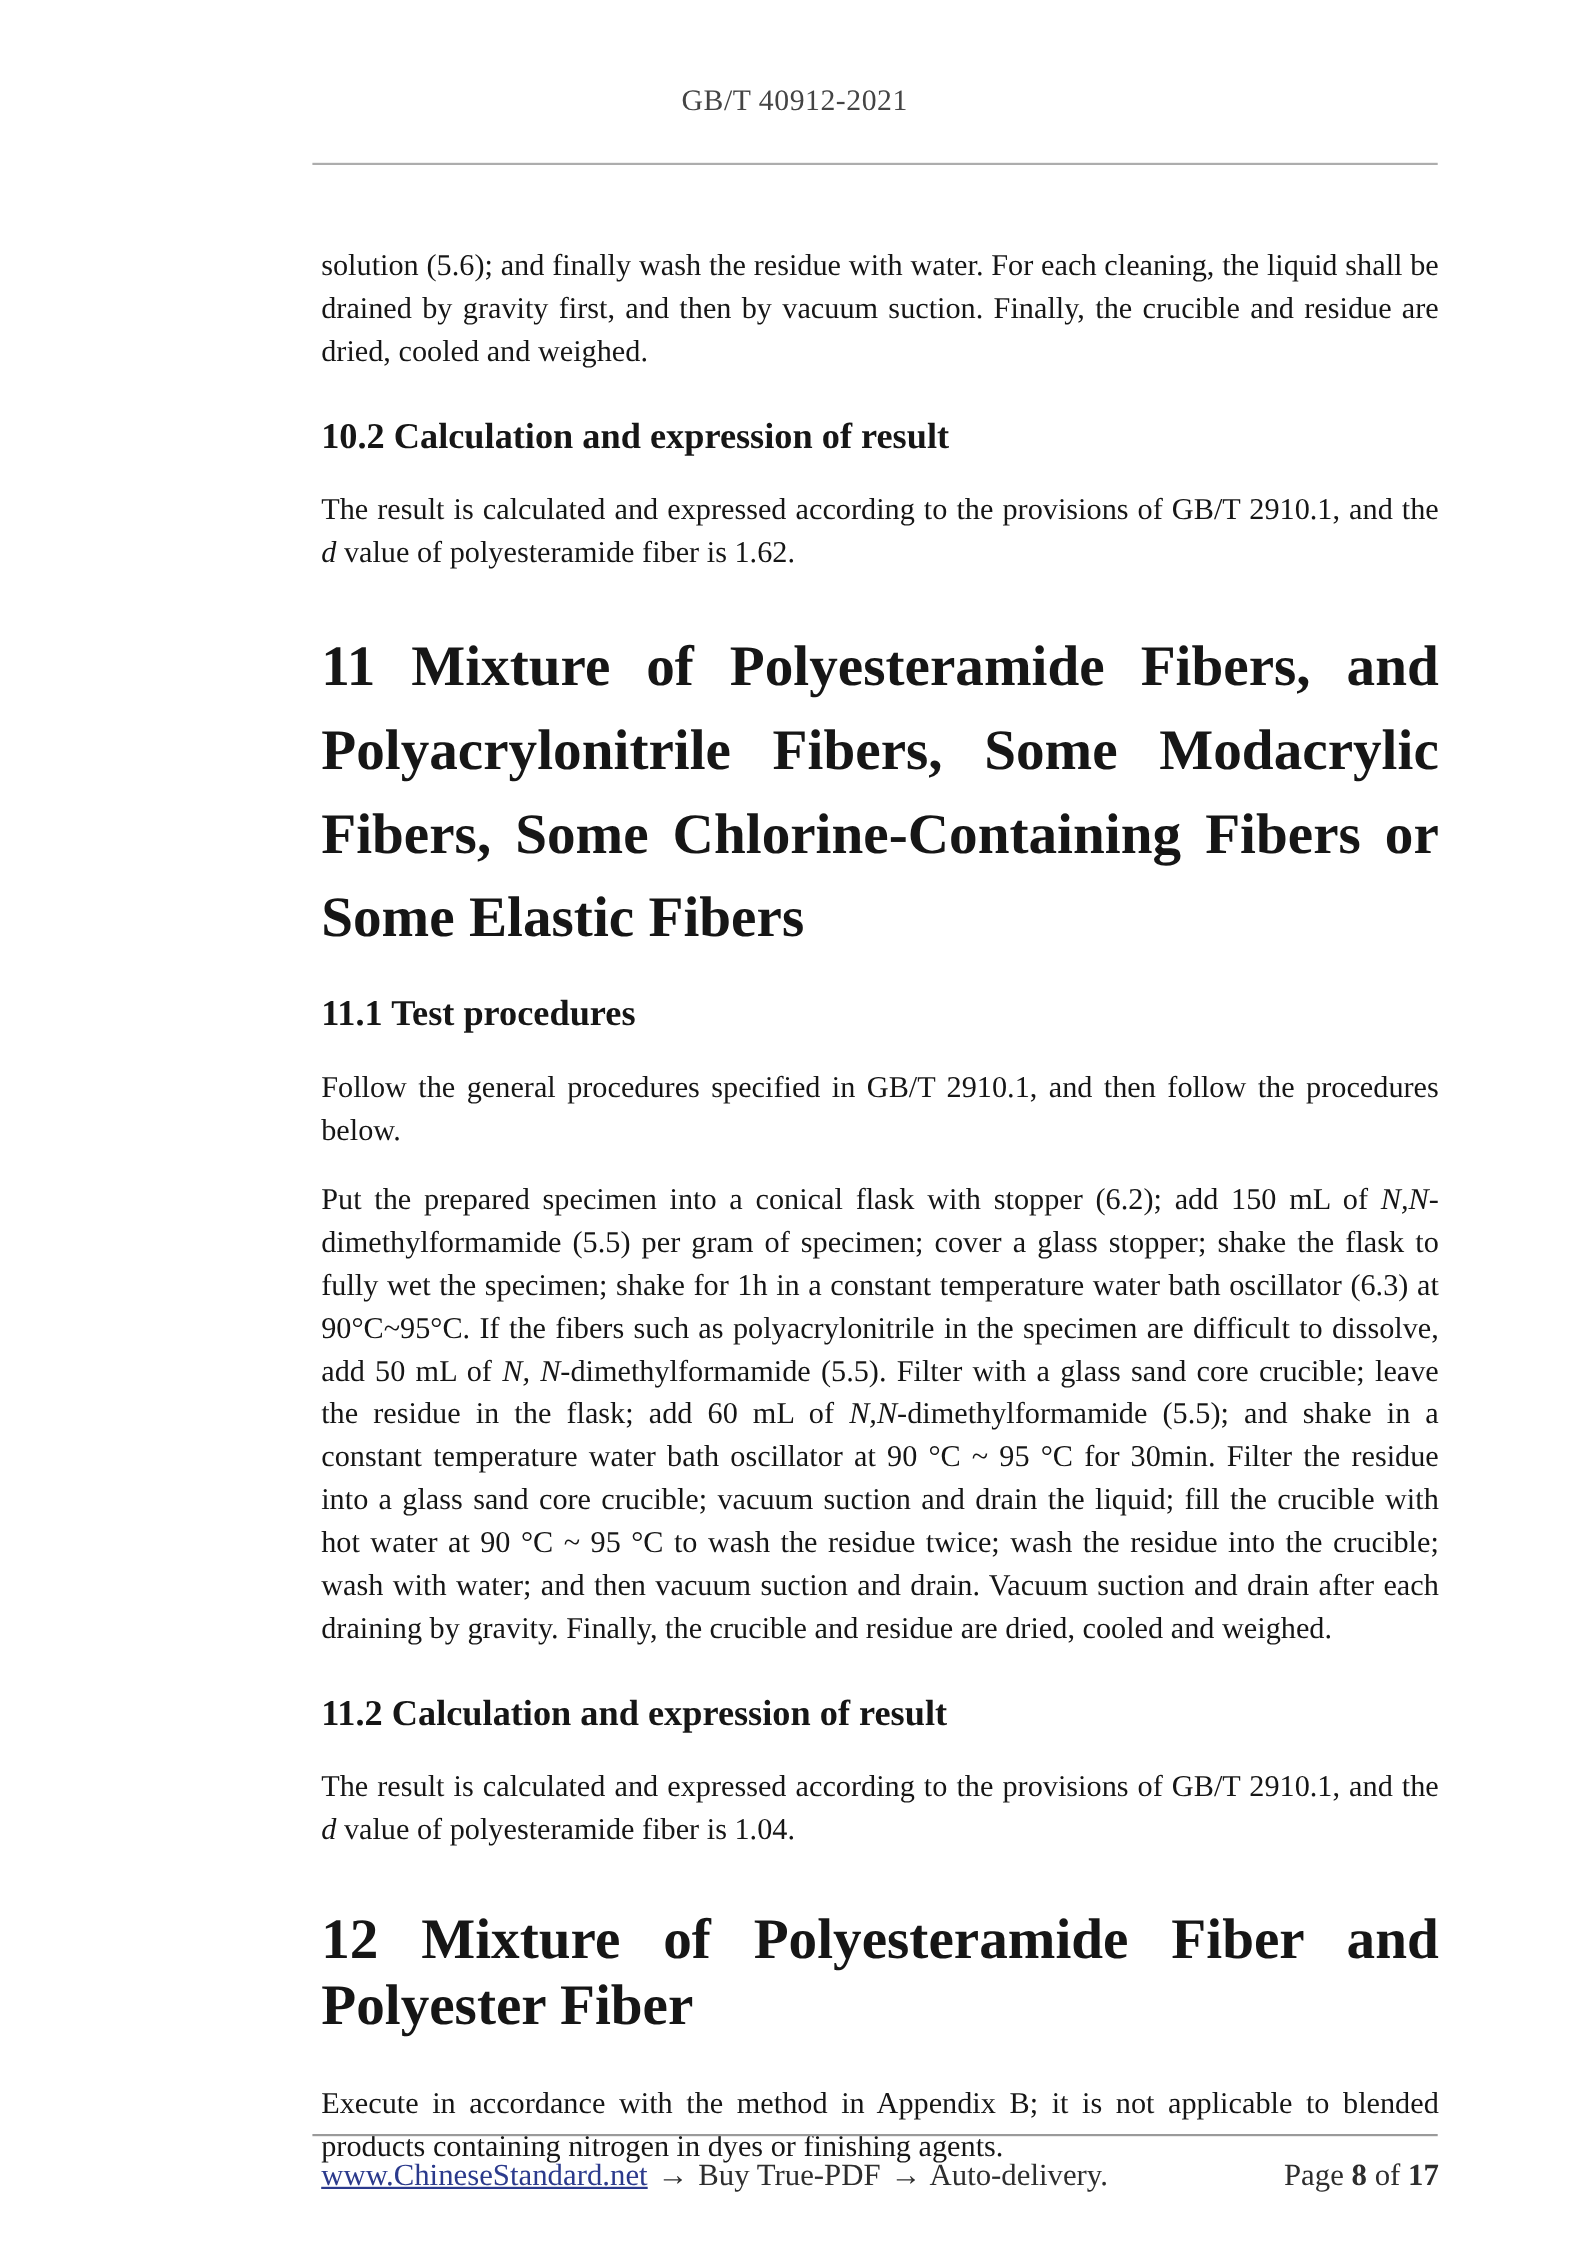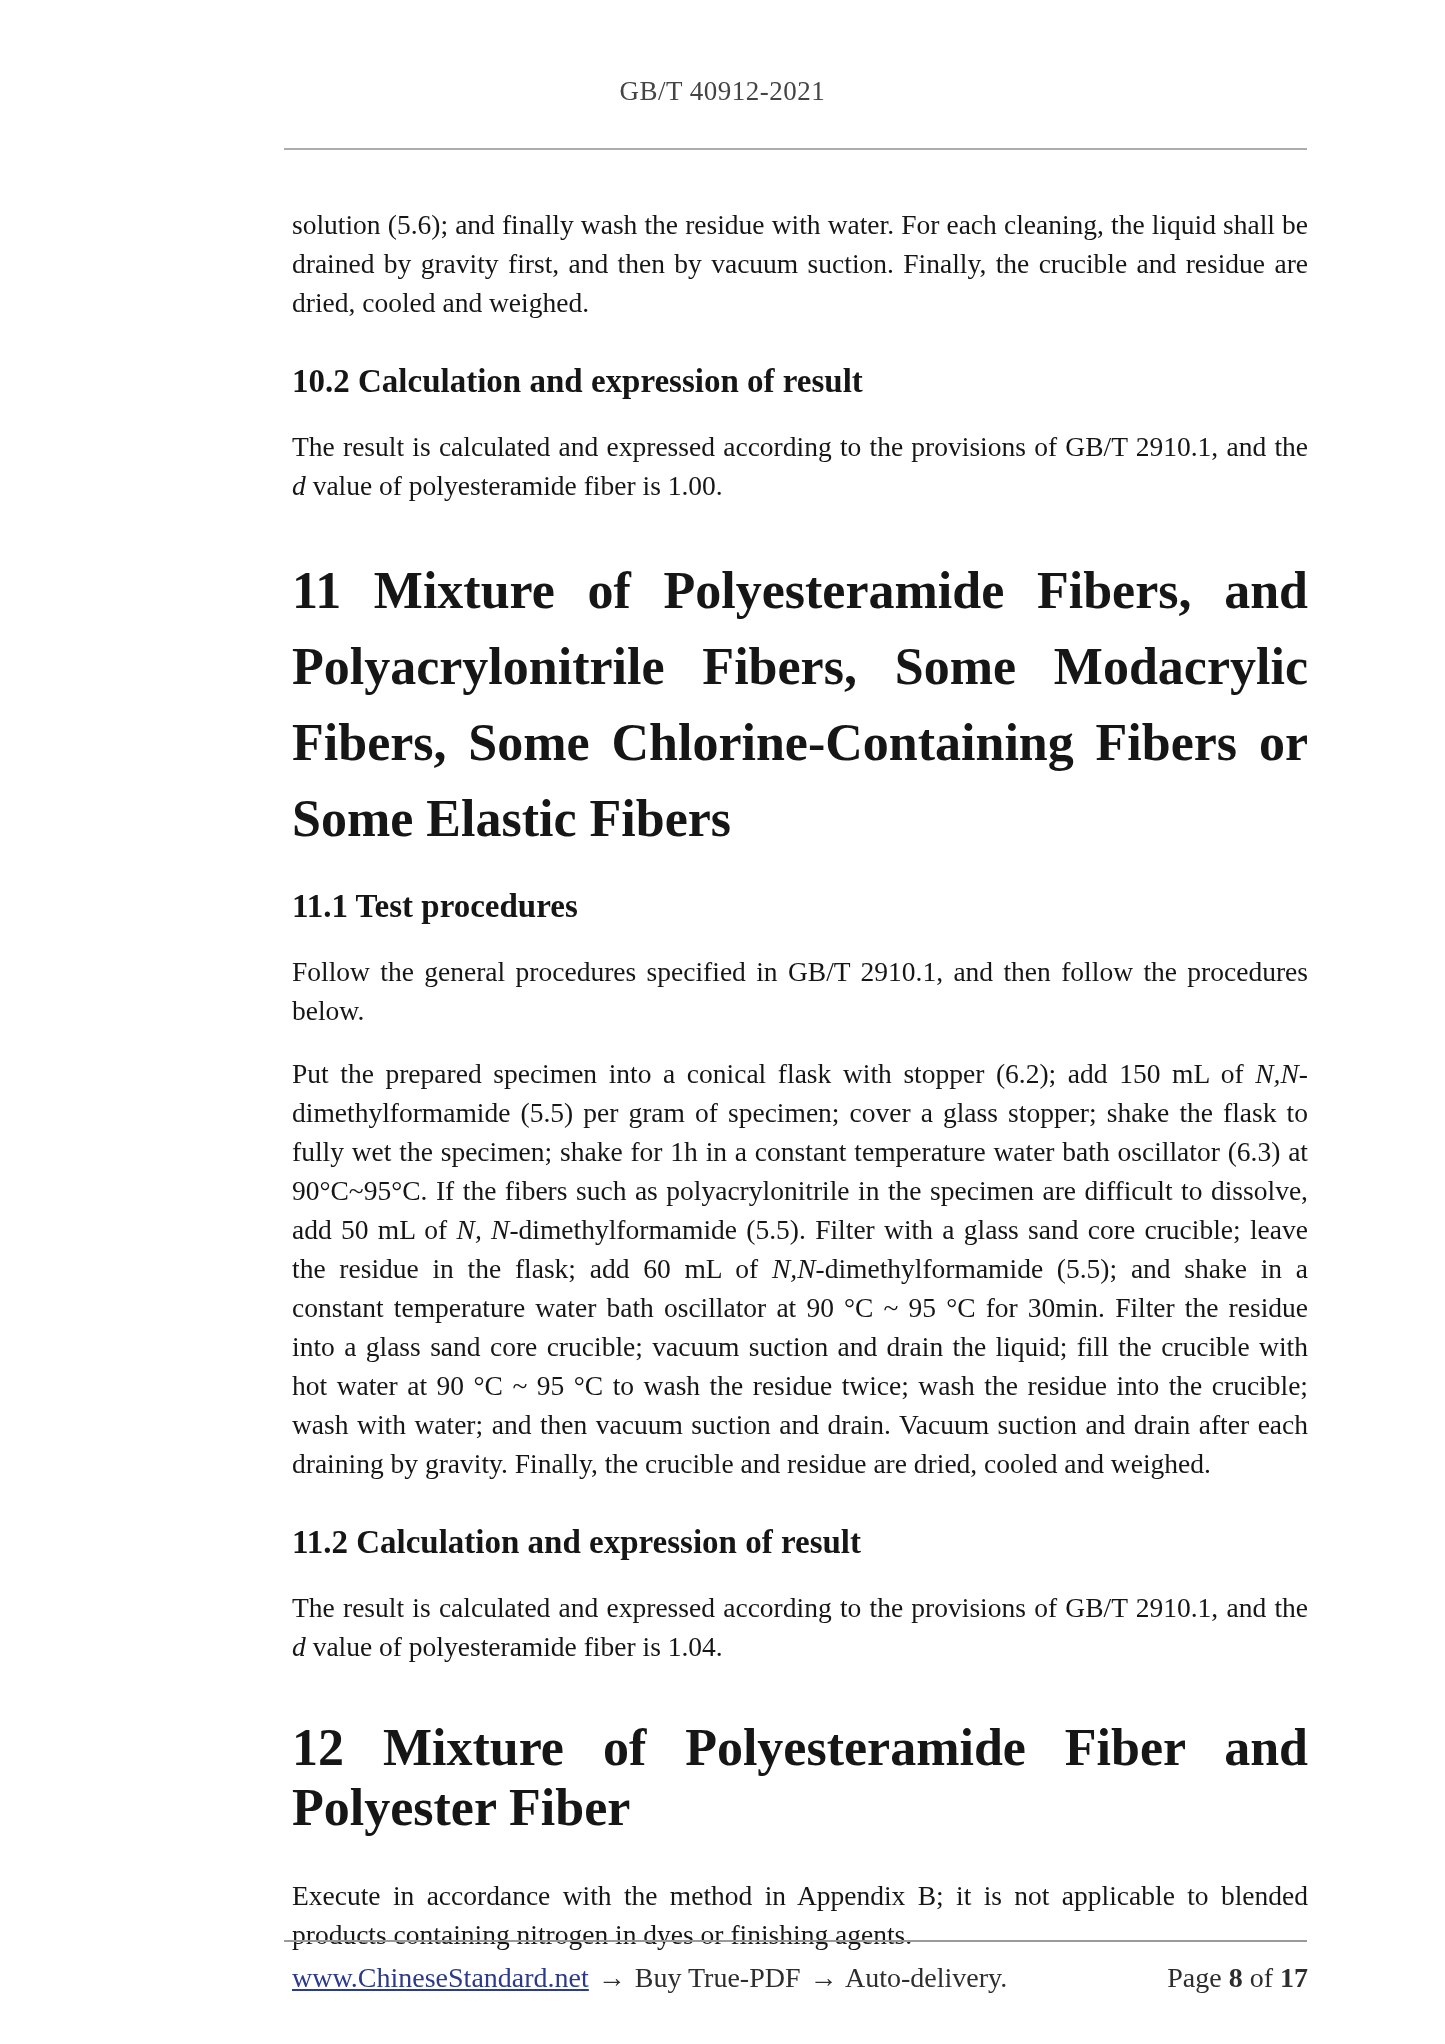--- a/index.html
+++ b/index.html
@@ -37,21 +37,21 @@
     position: absolute;
     top: 205px;
     left: 220px;
     width: 1016px;
     font-size: 27.5px;
     line-height: 39px;
     text-align: justify;
     hyphens: none;
   }
   .content p { margin: 24px 0 0; }
-  .content p:first-child { margin-top: 0; }
+  .content p:first-child { margin-top: 16px; }
   .subhead {
     margin: 40px 0 0;
     font-size: 33px;
     line-height: 39px;
     font-weight: bold;
     text-align: left;
   }
   .subhead + p { margin-top: 26px; }
   .bighead {
     margin: 48px 0 0;
@@ -90,21 +90,21 @@
 
   <div class="doc-header">GB/T 40912-2021</div>
   <div class="rule header-rule"></div>
 
   <main class="content">
 
     <p>solution (5.6); and finally wash the residue with water. For each cleaning, the liquid shall be drained by gravity first, and then by vacuum suction. Finally, the crucible and residue are dried, cooled and weighed.</p>
 
     <h3 class="subhead">10.2 Calculation and expression of result</h3>
 
-    <p><span>The result is calculated and expressed according to the provisions of GB/T 2910.1, and the </span><span class="it">d</span><span> value of polyesteramide fiber is 1.00.</span></p>
+    <p><span>The result is calculated and expressed according to the provisions of GB/T 2910.1, and the </span><span class="it">d</span><span> value of polyesteramide fiber is 1.62.</span></p>
 
     <h1 class="bighead">11 Mixture of Polyesteramide Fibers, and Polyacrylonitrile Fibers, Some Modacrylic Fibers, Some Chlorine-Containing Fibers or Some Elastic Fibers</h1>
 
     <h3 class="subhead">11.1 Test procedures</h3>
 
     <p>Follow the general procedures specified in GB/T 2910.1, and then follow the procedures below.</p>
 
     <p><span>Put the prepared specimen into a conical flask with stopper (6.2); add 150 mL of </span><span class="it">N,N</span><span>-dimethylformamide (5.5) per gram of specimen; cover a glass stopper; shake the flask to fully wet the specimen; shake for 1h in a constant temperature water bath oscillator (6.3) at 90°C~95°C. If the fibers such as polyacrylonitrile in the specimen are difficult to dissolve, add 50 mL of </span><span class="it">N, N</span><span>-dimethylformamide (5.5). Filter with a glass sand core crucible; leave the residue in the flask; add 60 mL of </span><span class="it">N,N</span><span>-dimethylformamide (5.5); and shake in a constant temperature water bath oscillator at 90 °C ~ 95 °C for 30min. Filter the residue into a glass sand core crucible; vacuum suction and drain the liquid; fill the crucible with hot water at 90 °C ~ 95 °C to wash the residue twice; wash the residue into the crucible; wash with water; and then vacuum suction and drain. Vacuum suction and drain after each draining by gravity. Finally, the crucible and residue are dried, cooled and weighed.</span></p>
 
     <h3 class="subhead">11.2 Calculation and expression of result</h3>

